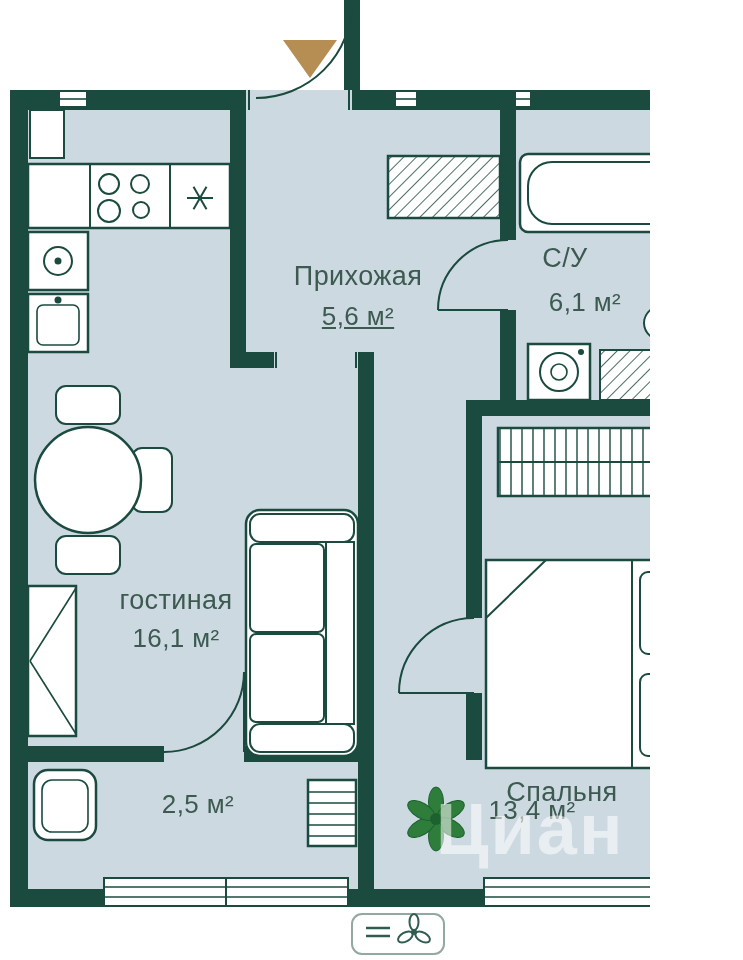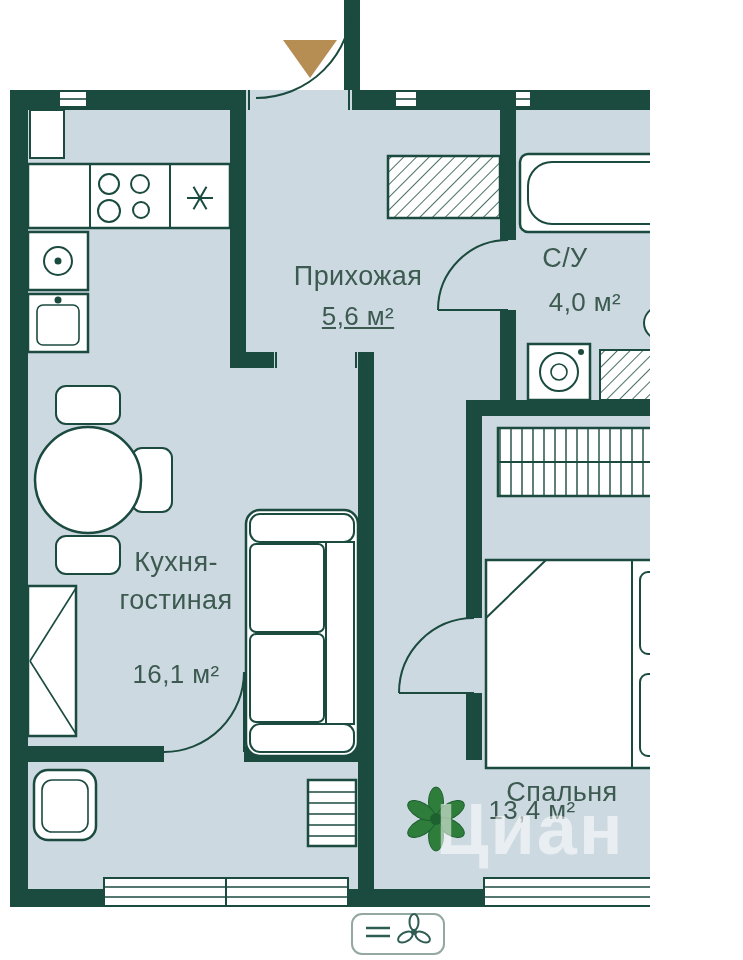--- a/index.html
+++ b/index.html
@@ -241,26 +241,26 @@
     <ellipse cx="414" cy="922" rx="4.5" ry="8" fill="none" stroke="#2f5d52" stroke-width="2"></ellipse>
     <ellipse cx="414" cy="922" rx="4.5" ry="8" fill="none" stroke="#2f5d52" stroke-width="2" transform="rotate(120 414 932)"></ellipse>
     <ellipse cx="414" cy="922" rx="4.5" ry="8" fill="none" stroke="#2f5d52" stroke-width="2" transform="rotate(240 414 932)"></ellipse>
   </g>
 </svg>
 
 <div class="lbl" style="left:258px;top:262px;width:200px;">Прихожая</div>
 <div class="lbl area" style="left:258px;top:302px;width:200px;text-decoration:underline;">5,6 м²</div>
 
 <div class="lbl" style="left:505px;top:244px;width:120px;">С/У</div>
-<div class="lbl area" style="left:505px;top:288px;width:160px;">4,0 м²</div>
-
-<div class="lbl" style="left:76px;top:548px;width:200px;">Кухня-</div>
+<div class="lbl area" style="left:505px;top:288px;width:160px;">6,1 м²</div>
+
 <div class="lbl" style="left:76px;top:586px;width:200px;">гостиная</div>
-<div class="lbl area" style="left:76px;top:660px;width:200px;">16,1 м²</div>
+<div class="lbl area" style="left:76px;top:624px;width:200px;">16,1 м²</div>
 
 <div class="lbl" style="left:462px;top:778px;width:200px;">Спальня</div>
 <div class="lbl area" style="left:432px;top:796px;width:200px;">13,4 м²</div>
 
+<div class="lbl area" style="left:98px;top:790px;width:200px;">2,5 м²</div>
 
 <div class="wm-text">Циан</div>
 <div class="wm-digit">2</div>
 
 </div>
 
 </body></html>

